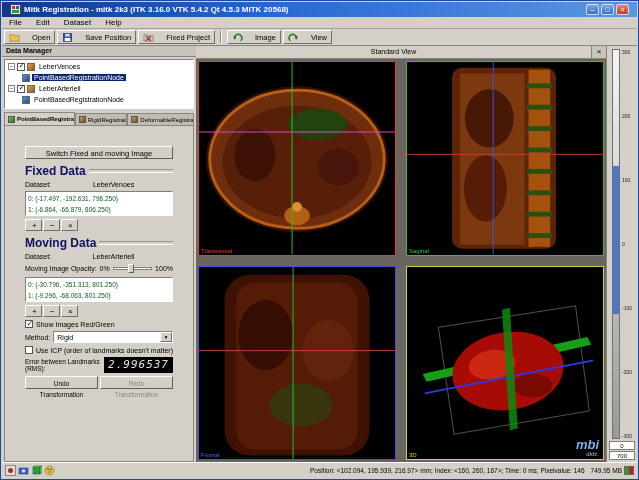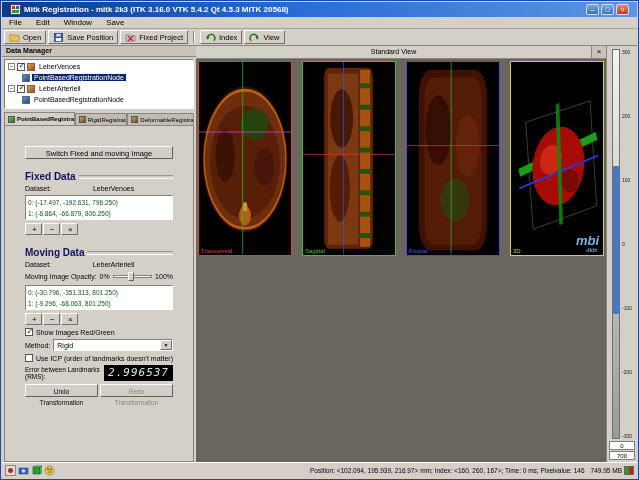--- a/index.html
+++ b/index.html
@@ -31,21 +31,21 @@
     position:absolute; top:16px; left:1px; right:1px; height:12px;
     display:flex; align-items:center; background:#d4d0c8; border-bottom:1px solid #a8a49c;
   }
   .menu-item { padding:0 7px; }
   .toolbar {
     position:absolute; top:28px; left:1px; right:1px; height:17px;
     display:flex; align-items:center; gap:2px; padding:0 2px;
     background:#d4d0c8; border-bottom:1px solid #8a867e;
   }
   .tbtn {
-    display:inline-flex; align-items:center; gap:3px; height:14px; padding:0 4px;
+    display:inline-flex; align-items:center; gap:12px; height:14px; padding:0 4px;
     background:#d4d0c8; border:1px solid; border-color:#fff #707070 #707070 #fff; font-size:7.5px;
   }
   .tsep { width:0; height:12px; border-left:1px solid #8a867e; border-right:1px solid #fff; margin:0 3px; }
   .ticon { width:11px; height:11px; display:inline-block; }
 
   
   .leftpanel {
     position:absolute; left:1px; top:45px; width:194px; bottom:17px;
     display:flex; flex-direction:column; background:#d4d0c8;
   }
@@ -77,21 +77,21 @@
   .panel-body {
     flex:1; margin:0 2px; padding:20px; overflow:hidden;
     border:1px solid #8a867e; background:#d4d0c8;
     display:flex; flex-direction:column; gap:3px;
   }
   .wbtn {
     height:13px; line-height:11px; text-align:center; font-size:7.5px;
     background:#d4d0c8; border:1px solid; border-color:#fff #606060 #606060 #fff;
   }
   .wbtn.disabled { color:#8a867e; }
-  .section { display:flex; align-items:center; gap:3px; font-weight:bold; font-size:10px; color:#101060; margin-top:9px; }
+  .section { display:flex; align-items:center; gap:3px; font-weight:bold; font-size:12px; color:#101060; margin-top:2px; }
   .section::after { content:""; flex:1; height:2px; border-top:1px solid #9a968e; border-bottom:1px solid #fff; }
   .row { display:flex; align-items:center; gap:3px; font-size:7px; }
   .spring { flex:1; }
   .listbox {
     height:25px; padding:1px 2px; overflow:hidden; line-height:11px; font-size:6.5px; color:#0a5a1a;
     background:#fff; border:1px solid; border-color:#808080 #fff #fff #808080;
   }
   .mini-btnrow { display:flex; gap:1px; }
   .mbtn { width:17px; height:12px; text-align:center; font-size:8px; line-height:10px;
     background:#d4d0c8; border:1px solid; border-color:#fff #707070 #707070 #fff; }
@@ -106,21 +106,21 @@
   .lcd { flex:1; height:16px; background:#000; color:#e0e0e0; text-align:right; padding:1px 4px;
     font-family:"DejaVu Sans Mono", monospace; font-style:italic; font-size:11px; letter-spacing:1px; }
   .btnrow2 { display:flex; gap:2px; }
   .btnrow2 .wbtn { flex:1; font-size:6.5px; }
 
   
   .viewer { position:absolute; left:195px; top:45px; width:410px; bottom:17px; display:flex; flex-direction:column; background:#d4d0c8; }
   .viewtab-strip { height:13px; display:flex; align-items:stretch; background:#c8c4bc; border-bottom:1px solid #8a867e; }
   .viewtab { flex:1; text-align:center; font-size:7px; line-height:12px; background:#d4d0c8; border-right:1px solid #8a867e; }
   .viewtab-close { width:14px; text-align:center; font-size:8px; line-height:12px; }
-  .viewgrid { flex:1; display:grid; grid-template-columns:1fr 1fr 1fr 1fr; grid-template-rows:1fr 1fr; gap:10px; padding:2px; background:#6a665e; }
+  .viewgrid { flex:1; display:grid; grid-template-columns:1fr 1fr; grid-template-rows:1fr 1fr; gap:10px; padding:2px; background:#6a665e; }
   .cell { position:relative; background:#000; overflow:hidden; }
   .cell svg { position:absolute; inset:0; width:100%; height:100%; }
   .cell.red    { border:1px solid #e04030; }
   .cell.green  { border:1px solid #38c038; }
   .cell.blue   { border:1px solid #4050e0; }
   .cell.yellow { border:1px solid #d0d040; }
   .corner-label { position:absolute; left:2px; bottom:1px; font-size:6px; }
   .cell.red    .corner-label { color:#e04030; }
   .cell.green  .corner-label { color:#38c038; }
   .cell.blue   .corner-label { color:#5060f0; }
@@ -165,22 +165,22 @@
   </span>
   <span class="title">Mitk Registration - mitk 2k3 (ITK 3.16.0 VTK 5.4.2 Qt 4.5.3 MITK 20568)</span>
   <span class="winbtn">–</span>
   <span class="winbtn">□</span>
   <span class="winbtn close">×</span>
 </div>
 
 <div class="menubar">
   <span class="menu-item">File</span>
   <span class="menu-item">Edit</span>
-  <span class="menu-item">Window</span>
-  <span class="menu-item">Save</span>
+  <span class="menu-item">Dataset</span>
+  <span class="menu-item">Help</span>
 </div>
 
 <div class="toolbar">
   <button class="tbtn">
     <span class="ticon"><svg viewBox="0 0 12 12">
           <path d="M1 3h4l1 1h5v6H1z" fill="#f2c14e" stroke="#8a6d1a" stroke-width="0.6"></path>
         </svg></span>
     <span>Open</span>
   </button>
   <button class="tbtn">
@@ -197,21 +197,21 @@
           <path d="M3.5 4.5 L8.5 9.5 M8.5 4.5 L3.5 9.5" stroke="#c01818" stroke-width="1.3"></path>
         </svg></span>
     <span>Fixed Project</span>
   </button>
   <span class="tsep"></span>
   <button class="tbtn">
     <span class="ticon"><svg viewBox="0 0 12 12">
           <path d="M9.5 9.5 A4 4 0 1 0 3 8" fill="none" stroke="#1b7a1b" stroke-width="1.6"></path>
           <polygon points="1.2,5.2 4.8,4.2 3.6,7.8" fill="#1b7a1b"></polygon>
         </svg></span>
-    <span>Index</span>
+    <span>Image</span>
   </button>
   <button class="tbtn">
     <span class="ticon"><svg viewBox="0 0 12 12">
           <path d="M2.5 9.5 A4 4 0 1 1 9 8" fill="none" stroke="#1b7a1b" stroke-width="1.6"></path>
           <polygon points="10.8,5.2 7.2,4.2 8.4,7.8" fill="#1b7a1b"></polygon>
         </svg></span>
     <span>View</span>
   </button>
 </div>
 

